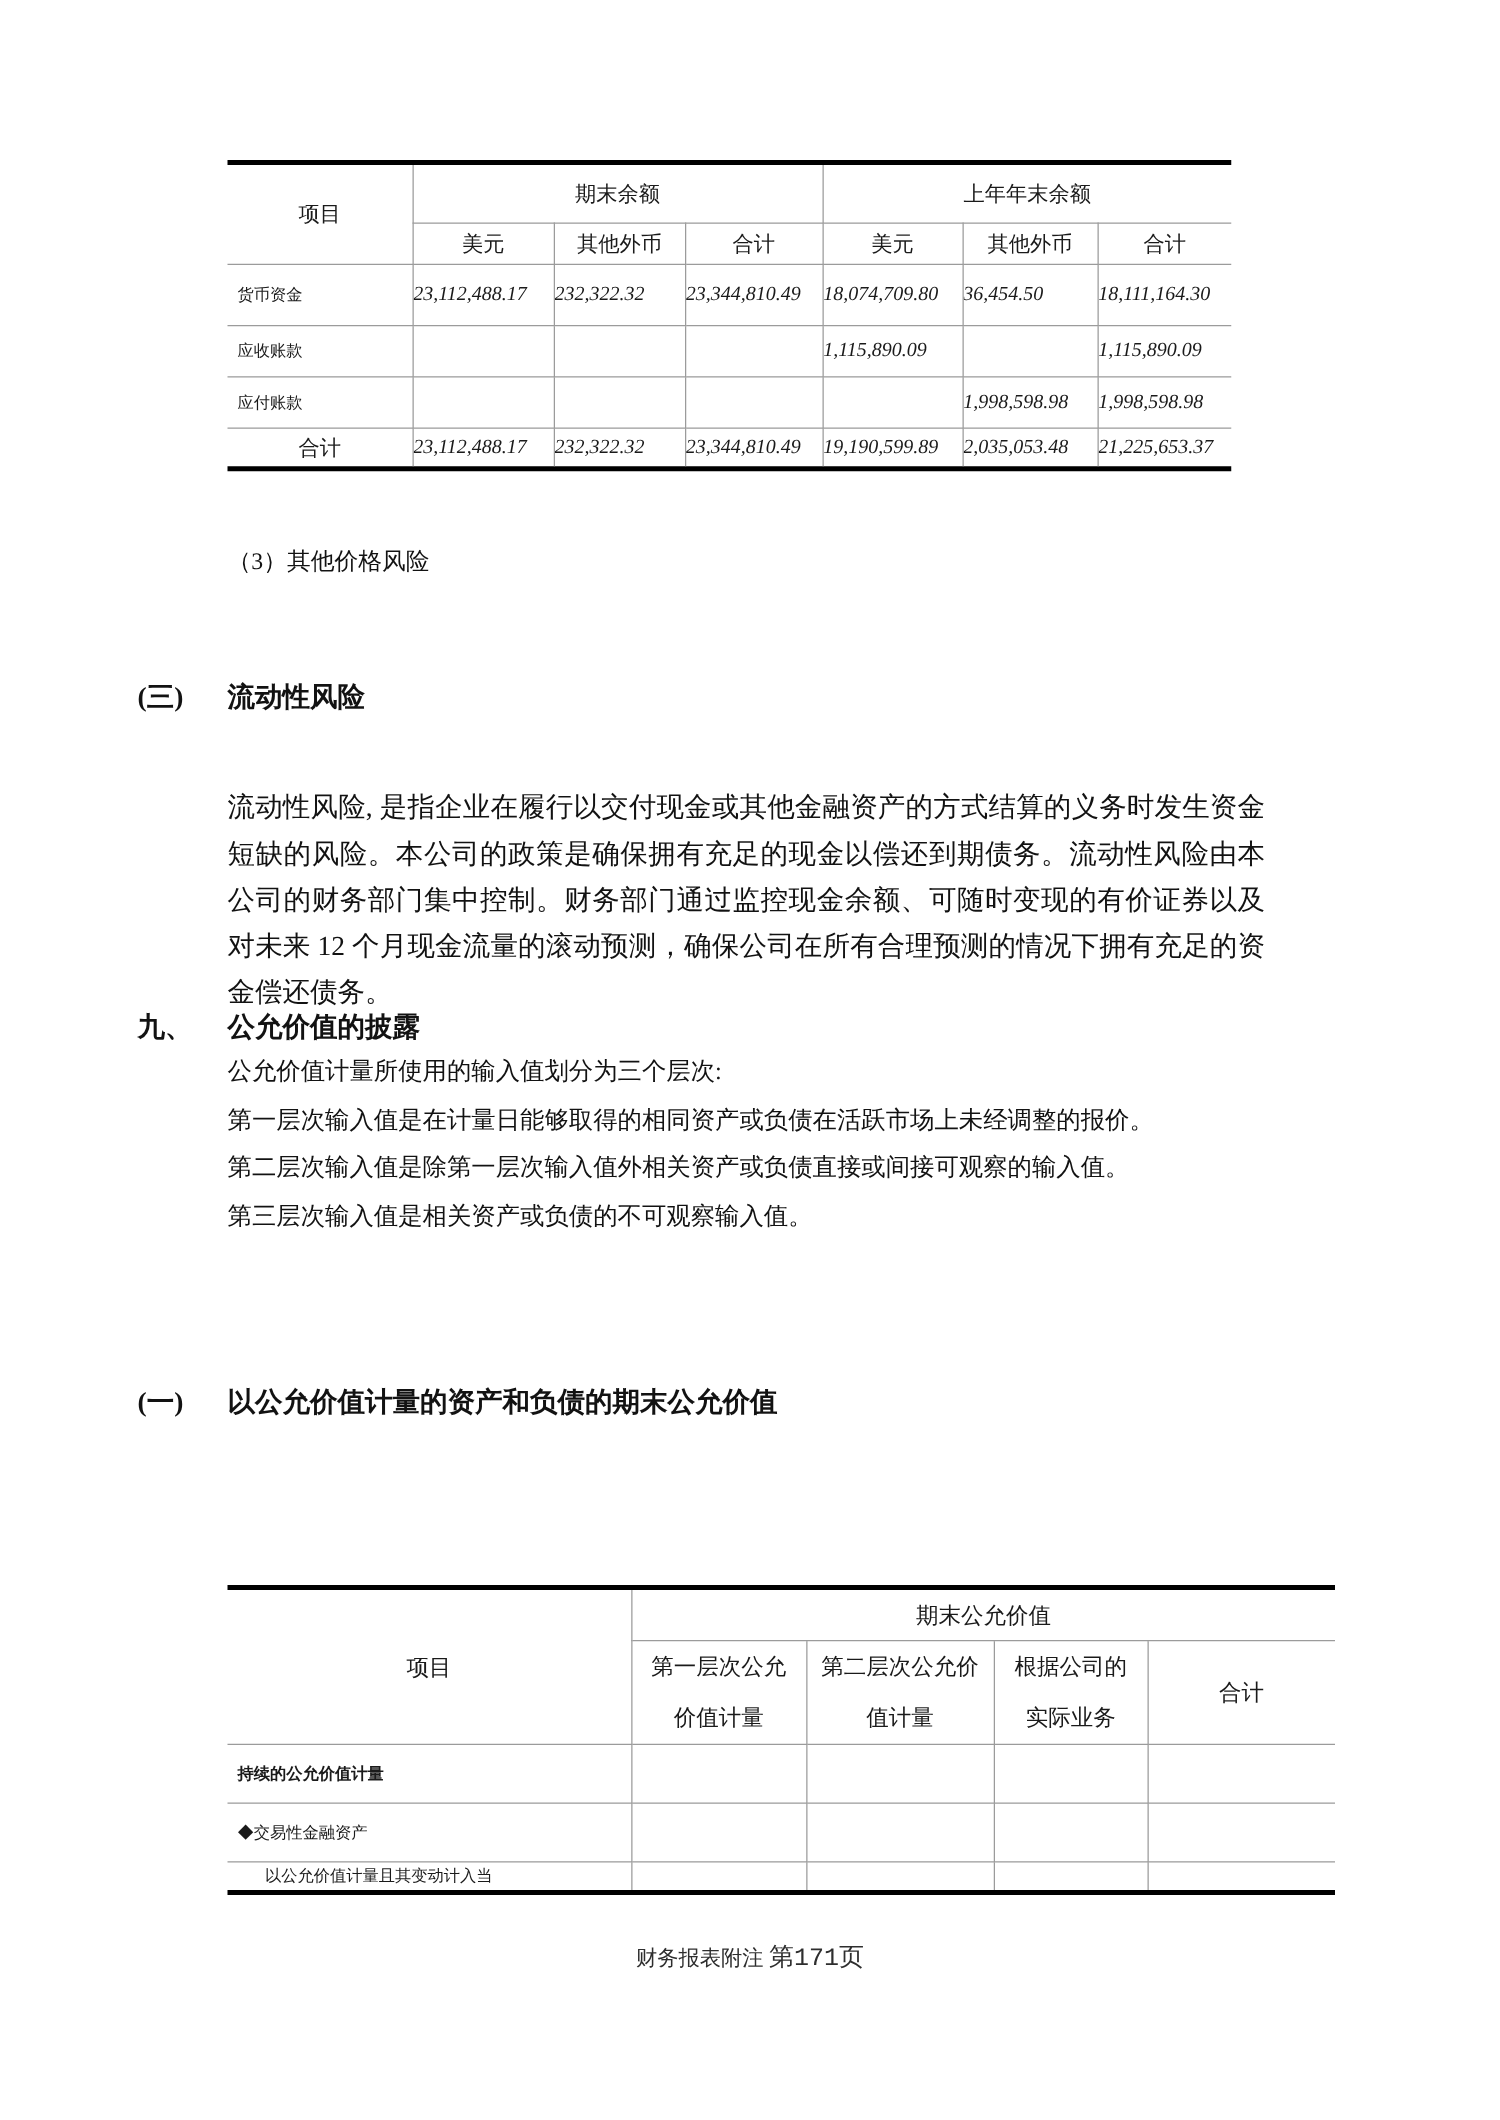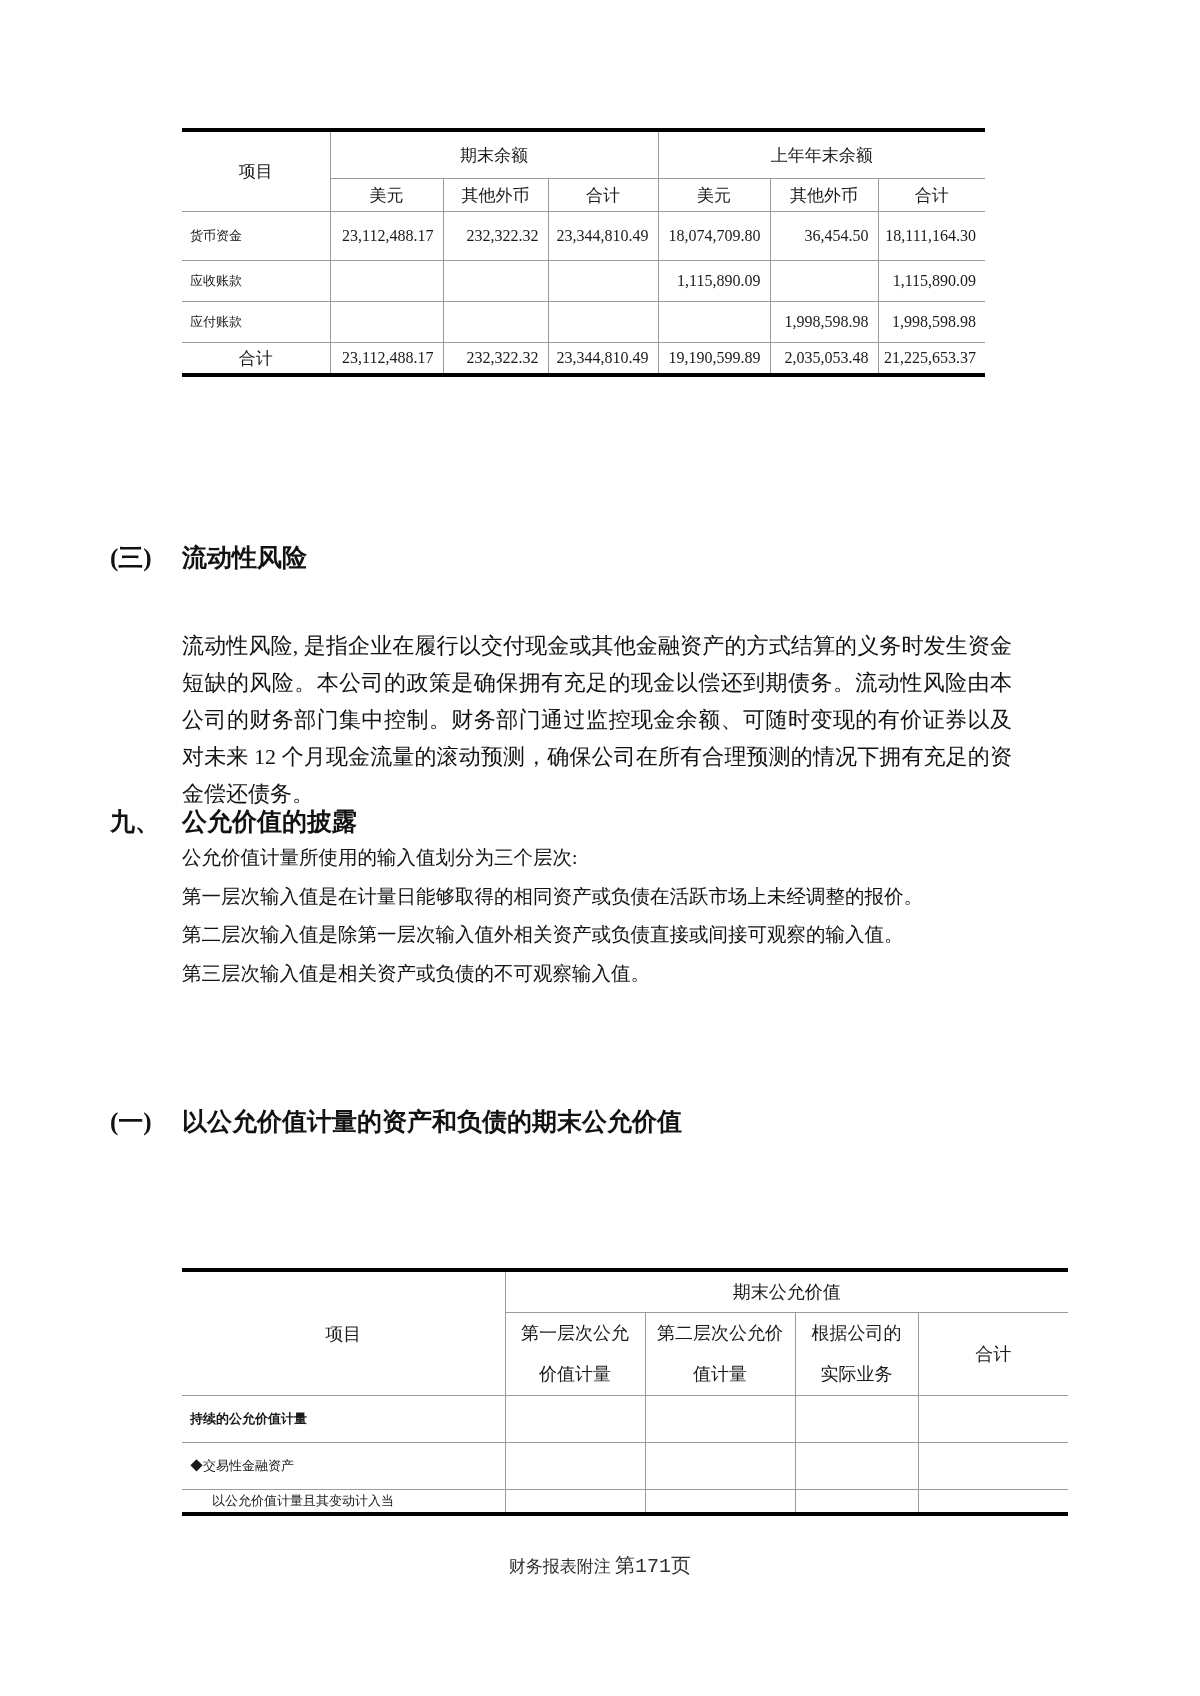--- a/index.html
+++ b/index.html
@@ -15,21 +15,21 @@
   table.fin{border-collapse:collapse;table-layout:fixed;width:100%;}
   table.fin td{
     border:1px solid #9b9b9b;overflow:hidden;
     font-size:16px;color:#1a1a1a;padding:0;
   }
   table.fin tr td:first-child{border-left:none;font-family:Liberation Serif, serif;}
   table.fin tr td:last-child{border-right:none;}
   table.fin tr.first td{border-top:none;}
   table.fin tr.last td{border-bottom:none;}
   table.fin td.hdr{text-align:center;font-size:17px;vertical-align:middle;}
-  table.fin td.num{text-align:right;padding-right:9px;vertical-align:middle;}
+  table.fin td.num{padding-right:9px;vertical-align:middle;font-style:italic;}
   table.fin td.lbl{text-align:left;padding-left:8px;font-size:13px;vertical-align:middle;}
   table.fin td.lbl-c{text-align:center;font-size:17px;vertical-align:middle;}
 
   
   .t1{top:128px;left:182px;width:803px;}
   .t1 tr.hg td{height:46px;}
   .t1 tr.hs td{height:32px;}
   .t1 tr.r0 td{height:48px;}
   .t1 tr.r1 td{height:40px;}
   .t1 tr.r2 td{height:40px;}
@@ -47,21 +47,21 @@
   .t2 tr.r1 td{height:46px;}
   .t2 tr.r2 td{height:22px;}
   .t2 td.lbl{font-size:18px;}
   .t2 tr.r0 td.lbl{font-weight:bold;}
   .t2 tr.r2 td.lbl{padding-left:30px;line-height:22px;}
 
   
   .price-blk{top:430px;left:182px;font-size:19px;line-height:40px;}
   .price-blk p{margin:0;}
 
-  .sec-head{font-size:25px;font-weight:bold;left:110px;line-height:26px;white-space:nowrap;}
+  .sec-head{font-size:22px;font-weight:bold;left:110px;line-height:26px;white-space:nowrap;}
   .sec-head .snum{display:inline-block;width:72px;font-weight:bold;}
   .sec3{top:545px;}
   .sec9{top:809px;}
   .sec1{top:1109px;}
 
   .liq-para{
     top:627px;left:182px;width:830px;font-size:22px;line-height:37px;
     text-align:justify;text-justify:inter-ideograph;
   }
   .fv-lines{
@@ -138,20 +138,21 @@
       <td class="num">23,344,810.49</td>
       <td class="num">19,190,599.89</td>
       <td class="num">2,035,053.48</td>
       <td class="num">21,225,653.37</td>
     </tr>
   </tbody>
     </table>
 </div>
 
 <div class="abs price-blk">
+  <p>（3）其他价格风险</p>
 </div>
 
 <div class="abs sec-head sec3">
   <span class="snum">(三)</span><span>流动性风险</span>
 </div>
 
 <div class="abs liq-para">流动性风险, 是指企业在履行以交付现金或其他金融资产的方式结算的义务时发生资金短缺的风险。本公司的政策是确保拥有充足的现金以偿还到期债务。流动性风险由本公司的财务部门集中控制。财务部门通过监控现金余额、可随时变现的有价证券以及对未来 12 个月现金流量的滚动预测，确保公司在所有合理预测的情况下拥有充足的资金偿还债务。</div>
 
 <div class="abs sec-head sec9">
   <span class="snum">九、</span><span>公允价值的披露</span>

